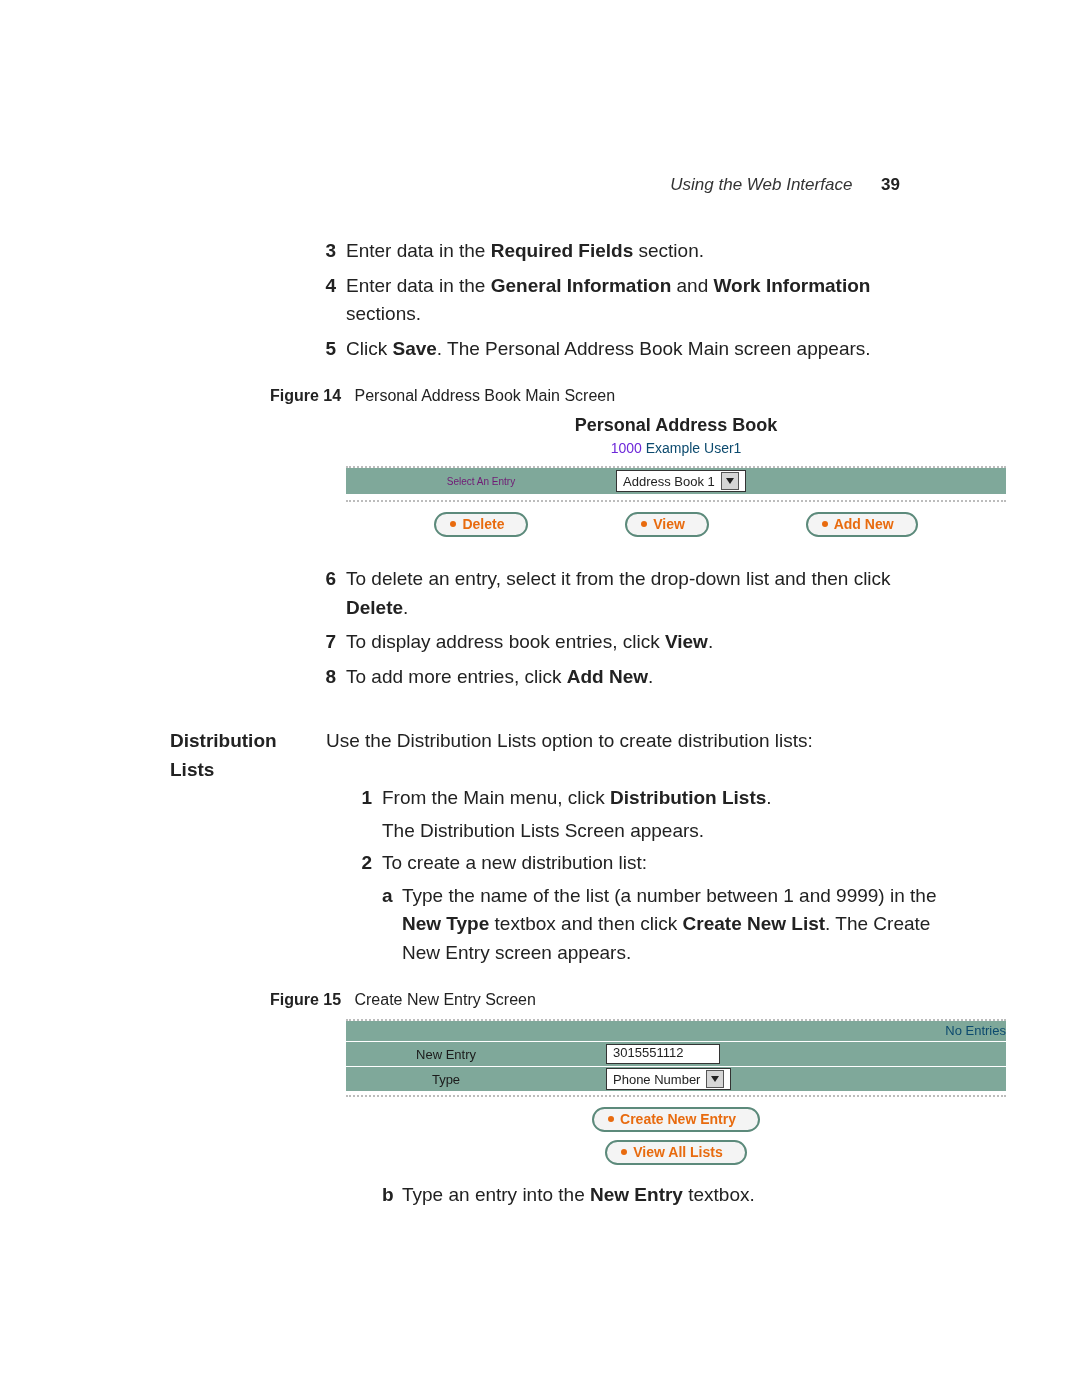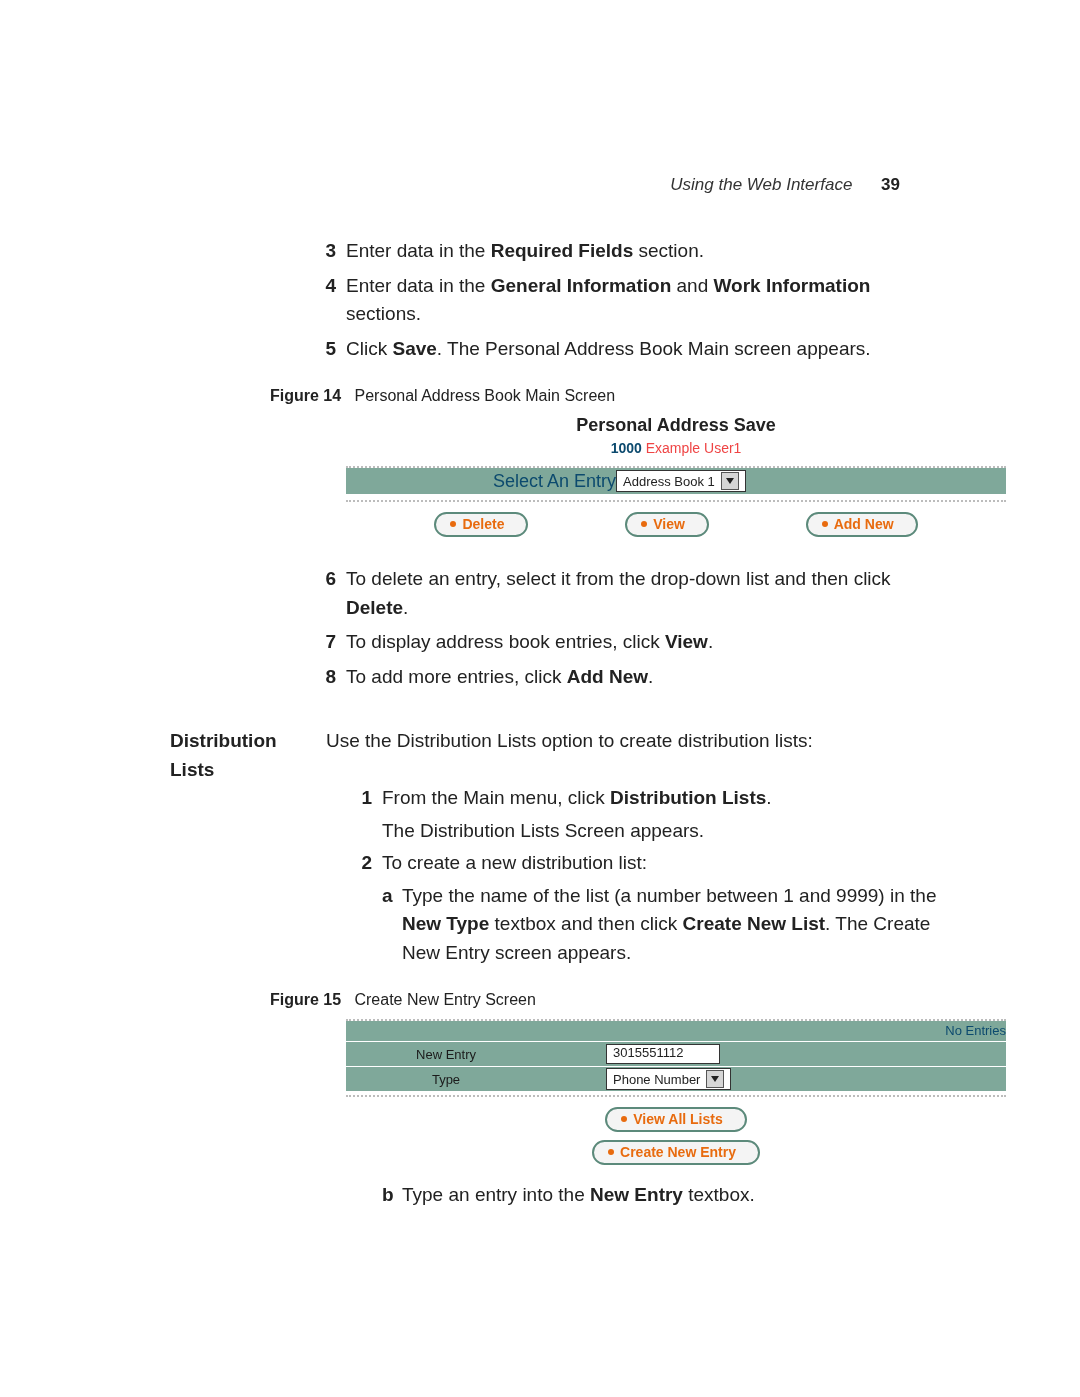--- a/index.html
+++ b/index.html
@@ -74,39 +74,39 @@
     text-align: center;
     font-weight: bold;
     font-size: 18px;
     color: #222;
   }
   .pab-sub {
     text-align: center;
     font-size: 14px;
     margin-top: 4px;
   }
-  .pab-sub .ext { font-weight: bold; color: #0c4a6e; }
-  .pab-sub .user { color: #ef4444; text-align: center; }
+  .pab-sub .ext { font-weight: normal; color: #6d28d9; }
+  .pab-sub .user { color: #0c4a6e; text-align: center; }
   .pab-dotrow {
     border-top: 2px dotted #bcbcbc;
     margin-top: 10px;
   }
   .pab-bar {
     background: #7fa89a;
     display: flex;
     align-items: center;
     height: 26px;
     border: 0;
   }
   .pab-bar.header1 { justify-content: flex-start; }
   .pab-bar .lbl {
     flex: 0 0 270px;
-    text-align: right;
-    color: #0c4a6e;
-    font-size: 18px;
+    text-align: center;
+    color: #701a75;
+    font-size: 10px;
   }
   .pab-bar .ctrl {
     flex: 1;
     padding-left: 0;
   }
   .fake-select {
     display: inline-flex;
     align-items: center;
     background: #ffffff;
     border: 1px solid #333;
@@ -277,21 +277,21 @@
       <span class="body">Click <b>Save</b>. The Personal Address Book Main screen appears.</span>
     </div>
   </div>
 
   <div class="fig-caption">
     <span class="fignum">Figure 14</span>&nbsp;&nbsp;
     <span>Personal Address Book Main Screen</span>
   </div>
 
   <div class="shot">
-    <div class="pab-title">Personal Address Save</div>
+    <div class="pab-title">Personal Address Book</div>
     <div class="pab-sub">
       <span class="ext">1000</span>
       <span class="user"> </span>
       <span class="user">Example User1</span>
     </div>
     <div class="pab-dotrow"></div>
     <div class="pab-bar header1">
       <span class="lbl">Select An Entry</span>
       <span class="ctrl">
         <span class="fake-select">
@@ -380,25 +380,25 @@
         <span class="fake-select">
           <span>Phone Number</span>
           <span class="arrow"></span>
         </span>
       </div>
     </div>
     <div class="dotted" style="margin-top:4px;"></div>
     <div class="shot2-btns">
       <div><span class="oval-btn">
             <span class="dot"></span>
-            <span>View All Lists</span>
+            <span>Create New Entry</span>
           </span></div>
       <div><span class="oval-btn">
             <span class="dot"></span>
-            <span>Create New Entry</span>
+            <span>View All Lists</span>
           </span></div>
     </div>
   </div>
 
   <div class="sub-steps" style="margin-top:12px;">
     <div class="substep">
       <span class="let">b</span>
       <span class="body">Type an entry into the <b>New Entry</b> textbox.</span>
     </div>
   </div>

